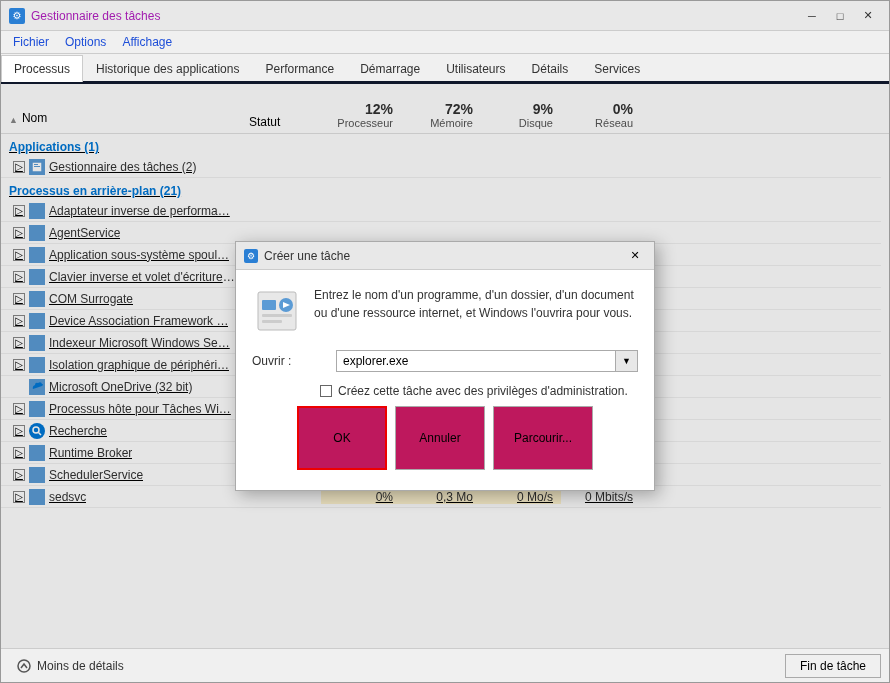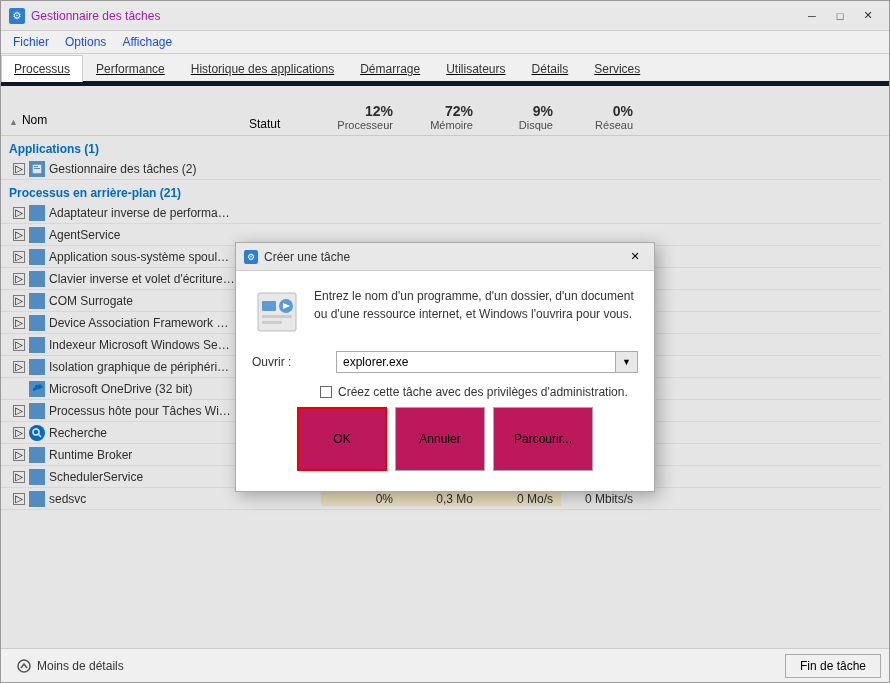--- a/index.html
+++ b/index.html
@@ -83,22 +83,21 @@
     .menu-item {
       padding: 2px 8px;
       cursor: pointer;
       color: #1d4ed8;
       font-size: 12px;
     }
 
     .tab-bar {
       display: flex;
       background: #f0f0f0;
-      border-bottom: 5px solid #0f172a;
-      text-decoration: underline;
+      border-bottom: 3px solid #0f172a;
     }
 
     .tab {
       padding: 6px 12px;
       cursor: pointer;
       font-size: 12px;
       color: #333;
       border: 1px solid transparent;
       border-bottom: none;
       position: relative;
@@ -452,20 +451,21 @@
     .table-scroll-container {
       position: relative;
       flex: 1;
       overflow: hidden;
     }
 
     .inner-scroll {
       overflow-y: auto;
       height: 100%;
       padding-right: 8px;
+      text-decoration: underline;
     }
 
     .inner-scroll::-webkit-scrollbar { width: 12px; }
     .inner-scroll::-webkit-scrollbar-track { background: #f0f0f0; }
     .inner-scroll::-webkit-scrollbar-thumb { background: #c0c0c0; }
   </style>
 </head>
 <body>
 
 <div class="window">
@@ -481,22 +481,22 @@
   </div>
 
   <div class="menu-bar">
     <div class="menu-item">Fichier</div>
     <div class="menu-item">Options</div>
     <div class="menu-item">Affichage</div>
   </div>
 
   <div class="tab-bar">
     <div class="tab active">Processus</div>
+    <div class="tab">Historique des applications</div>
     <div class="tab">Performance</div>
-    <div class="tab">Historique des applications</div>
     <div class="tab">Démarrage</div>
     <div class="tab">Utilisateurs</div>
     <div class="tab">Détails</div>
     <div class="tab">Services</div>
   </div>
 
   <div class="content-area" style="position:relative;">
 
     <div class="table-header">
       <div class="header-up-arrow">

